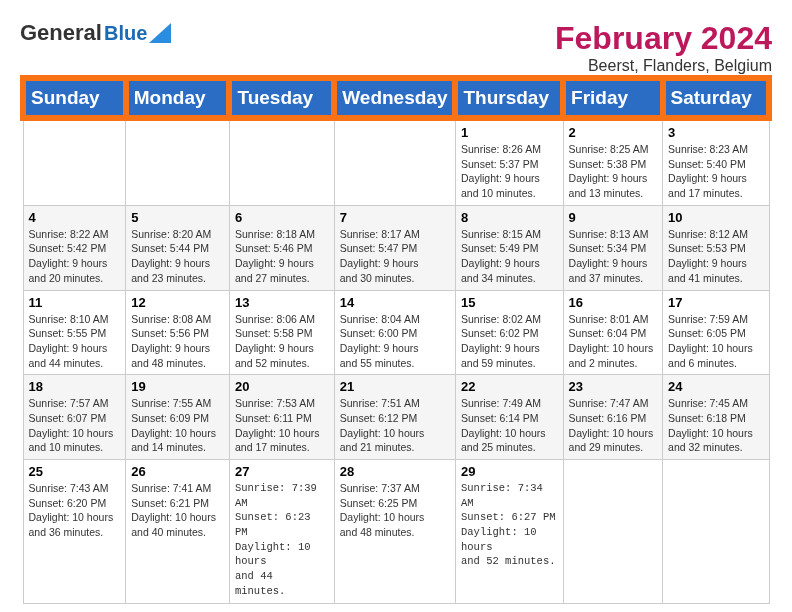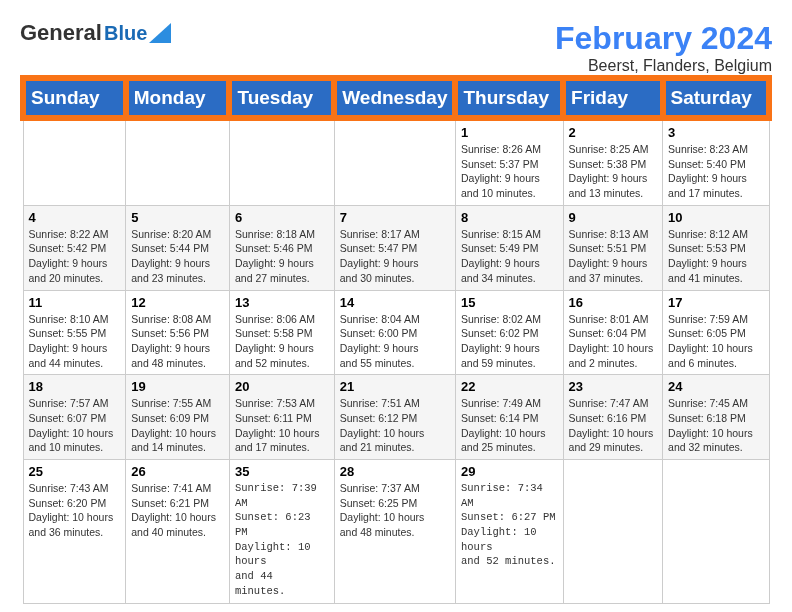--- a/index.html
+++ b/index.html
@@ -19,21 +19,21 @@
       display: flex;
       flex-direction: column;
       align-items: flex-start;
     }
     .title-block {
       text-align: right;
     }
     .title-block h1 {
       font-size: 32px;
       font-weight: bold;
-      color: #3b82f6;
+      color: #be185d;
     }
     .title-block h2 {
       font-size: 16px;
       font-weight: normal;
       color: #333;
     }
     table {
       width: 100%;
       border-collapse: collapse;
       font-size: 11px;
@@ -164,21 +164,21 @@
         <td>
           <span class="day-num">8</span>
           <div class="day-info" style="white-space: pre-line;">Sunrise: 8:15 AM
 Sunset: 5:49 PM
 Daylight: 9 hours
 and 34 minutes.</div>
         </td>
         <td>
           <span class="day-num">9</span>
           <div class="day-info" style="white-space: pre-line;">Sunrise: 8:13 AM
-Sunset: 5:51 PM
+Sunset: 5:34 PM
 Daylight: 9 hours
 and 37 minutes.</div>
         </td>
         <td>
           <span class="day-num">10</span>
           <div class="day-info" style="white-space: pre-line;">Sunrise: 8:12 AM
 Sunset: 5:53 PM
 Daylight: 9 hours
 and 41 minutes.</div>
         </td>
@@ -294,21 +294,21 @@
 and 36 minutes.</div>
         </td>
         <td>
           <span class="day-num">26</span>
           <div class="day-info" style="white-space: pre-line;">Sunrise: 7:41 AM
 Sunset: 6:21 PM
 Daylight: 10 hours
 and 40 minutes.</div>
         </td>
         <td>
-          <span class="day-num">35</span>
+          <span class="day-num">27</span>
           <div class="day-info" style="white-space: pre-line; font-family: Liberation Mono, monospace;">Sunrise: 7:39 AM
 Sunset: 6:23 PM
 Daylight: 10 hours
 and 44 minutes.</div>
         </td>
         <td>
           <span class="day-num">28</span>
           <div class="day-info" style="white-space: pre-line;">Sunrise: 7:37 AM
 Sunset: 6:25 PM
 Daylight: 10 hours

